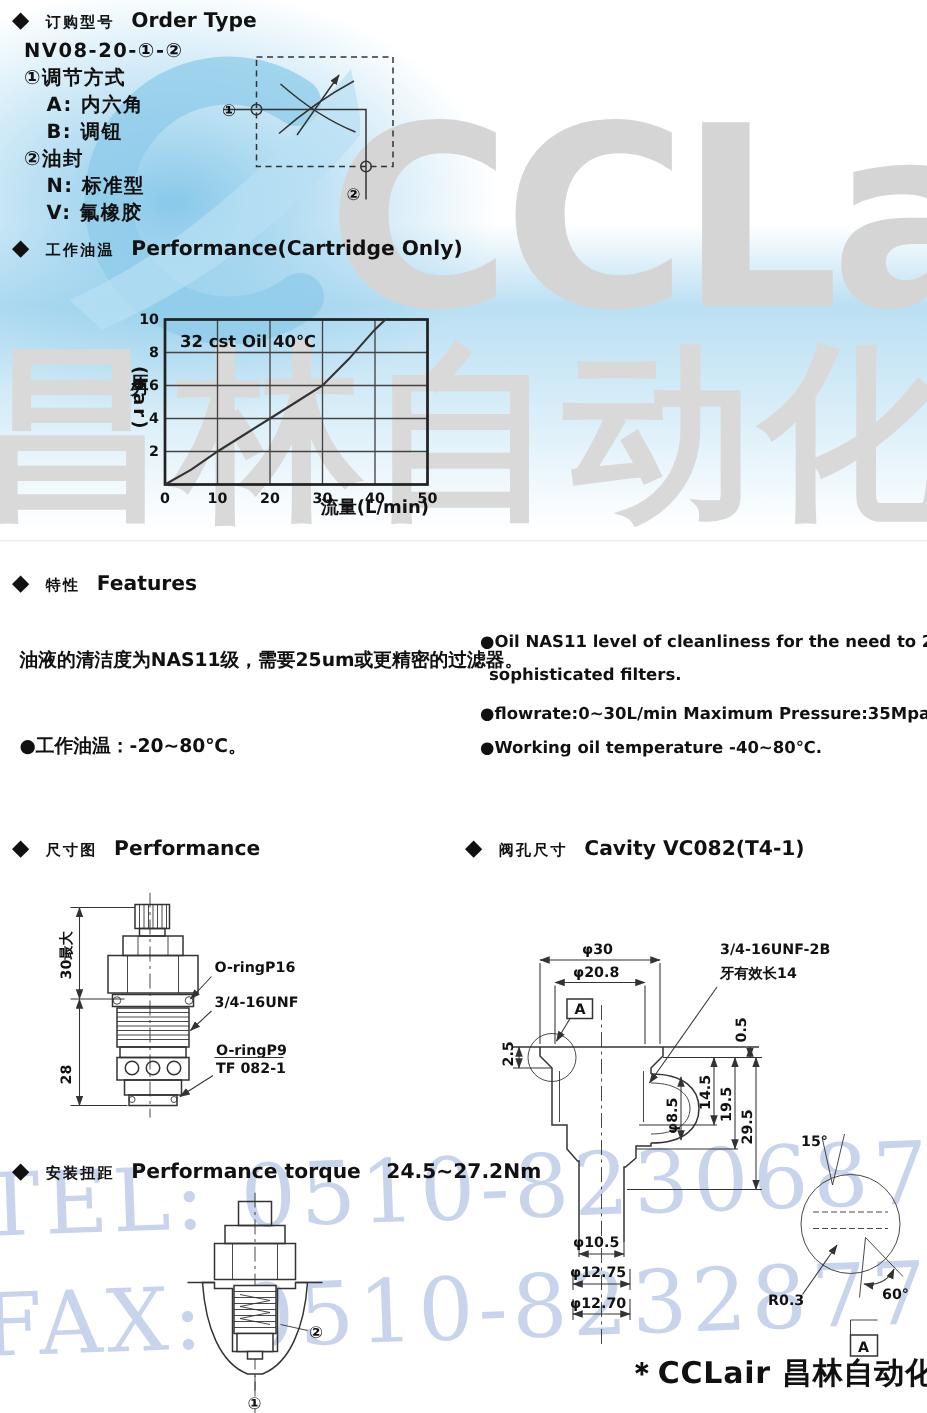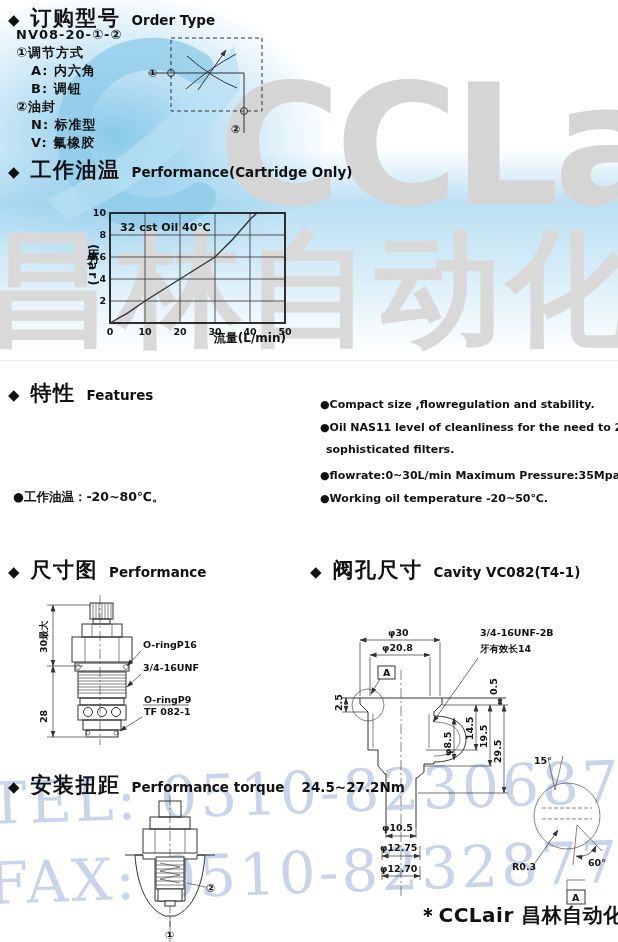--- a/index.html
+++ b/index.html
@@ -15,21 +15,21 @@
     letter-spacing:-6px;line-height:1;white-space:nowrap}
   #wm-cn{left:-14px;top:226px;font-size:126px;font-weight:bold;color:#d9d9d9;
     letter-spacing:4px;line-height:1;white-space:nowrap}
   #wm-tel,#wm-fax{left:-12px;font-family:"DejaVu Serif","Liberation Serif",serif;font-size:58px;
     color:rgba(145,170,215,.5);letter-spacing:3px;transform:rotate(-2deg);transform-origin:left center;white-space:nowrap}
   #wm-tel{top:770px}#wm-fax{top:850px}
   #divider{left:0;top:360px;width:618px;height:1px;background:#ececec}
   
   .h{display:flex;align-items:baseline;gap:11px;font-weight:bold;white-space:nowrap}
   .h .d{font-size:15px}
-  .h .cn{font-size:21px;letter-spacing:1.5px}
+  .h .cn{font-size:10px;letter-spacing:1.5px}
   .h .en{font-size:13.5px}
   .h .val{font-size:13.5px;margin-left:6px}
   
   #ord{left:16px;top:26px;font-size:13px;font-weight:700;line-height:18px;letter-spacing:1px}
   #ord .ind{padding-left:15px}
   
   .grid{stroke:#444;stroke-width:.9}
   .frame{fill:none;stroke:#222;stroke-width:1.8}
   .curve{fill:none;stroke:#333;stroke-width:1.4}
   .tick{font:bold 9.5px "DejaVu Sans",sans-serif;fill:#111}
@@ -135,28 +135,28 @@
 </svg>
 <div class="abs" id="ylab">压力(bar)</div>
 <div class="abs" id="xlab">流量(L/min)</div>
 
 <div class="abs h" style="left:8px;top:379px">
   <span class="d">◆</span>
   <span class="cn">特性</span>
   <span class="en">Features</span>
 </div>
 <div class="abs feat" id="feat-cn" style="left:13px;top:404px;width:300px;height:110px">
+  <div style="top:28px">油液的清洁度为NAS11级，需要25um或更精密的过滤器。</div>
   <div style="top:85px">●工作油温：-20~80℃。</div>
 </div>
 <div class="abs feat" id="feat-en" style="left:320px;top:398px;width:296px;height:115px">
-  <div style="top:0">●Compact size ,flowregulation and stability.</div>
   <div style="top:23px">●Oil NAS11 level of cleanliness for the need to 25um or more</div>
   <div style="top:45px;left:6px">sophisticated filters.</div>
   <div style="top:71px">●flowrate:0~30L/min Maximum Pressure:35Mpa.</div>
-  <div style="top:94px">●Working oil temperature -20~50℃.</div>
+  <div style="top:94px">●Working oil temperature -40~80℃.</div>
 </div>
 
 <div class="abs h" style="left:8px;top:556px">
   <span class="d">◆</span>
   <span class="cn">尺寸图</span>
   <span class="en">Performance</span>
 </div>
 <svg class="abs" style="left:25px;top:595px" width="215" height="155" viewBox="0 0 215 155">
   <defs>
       <marker id="mb" markerWidth="8" markerHeight="6" refX="6.5" refY="2.5" orient="auto-start-reverse" markerUnits="userSpaceOnUse">

